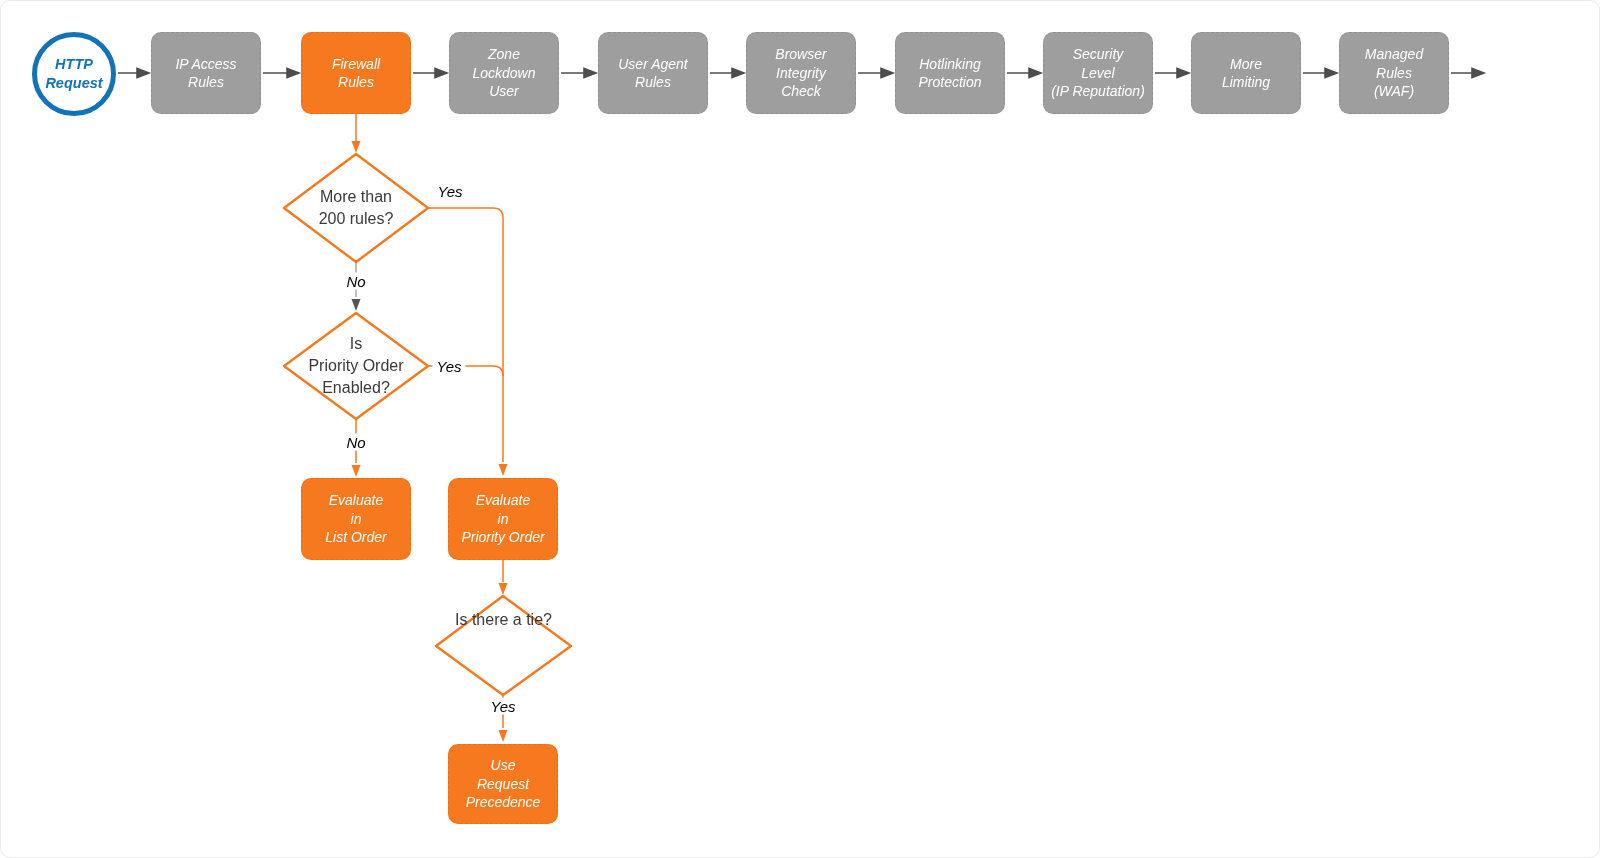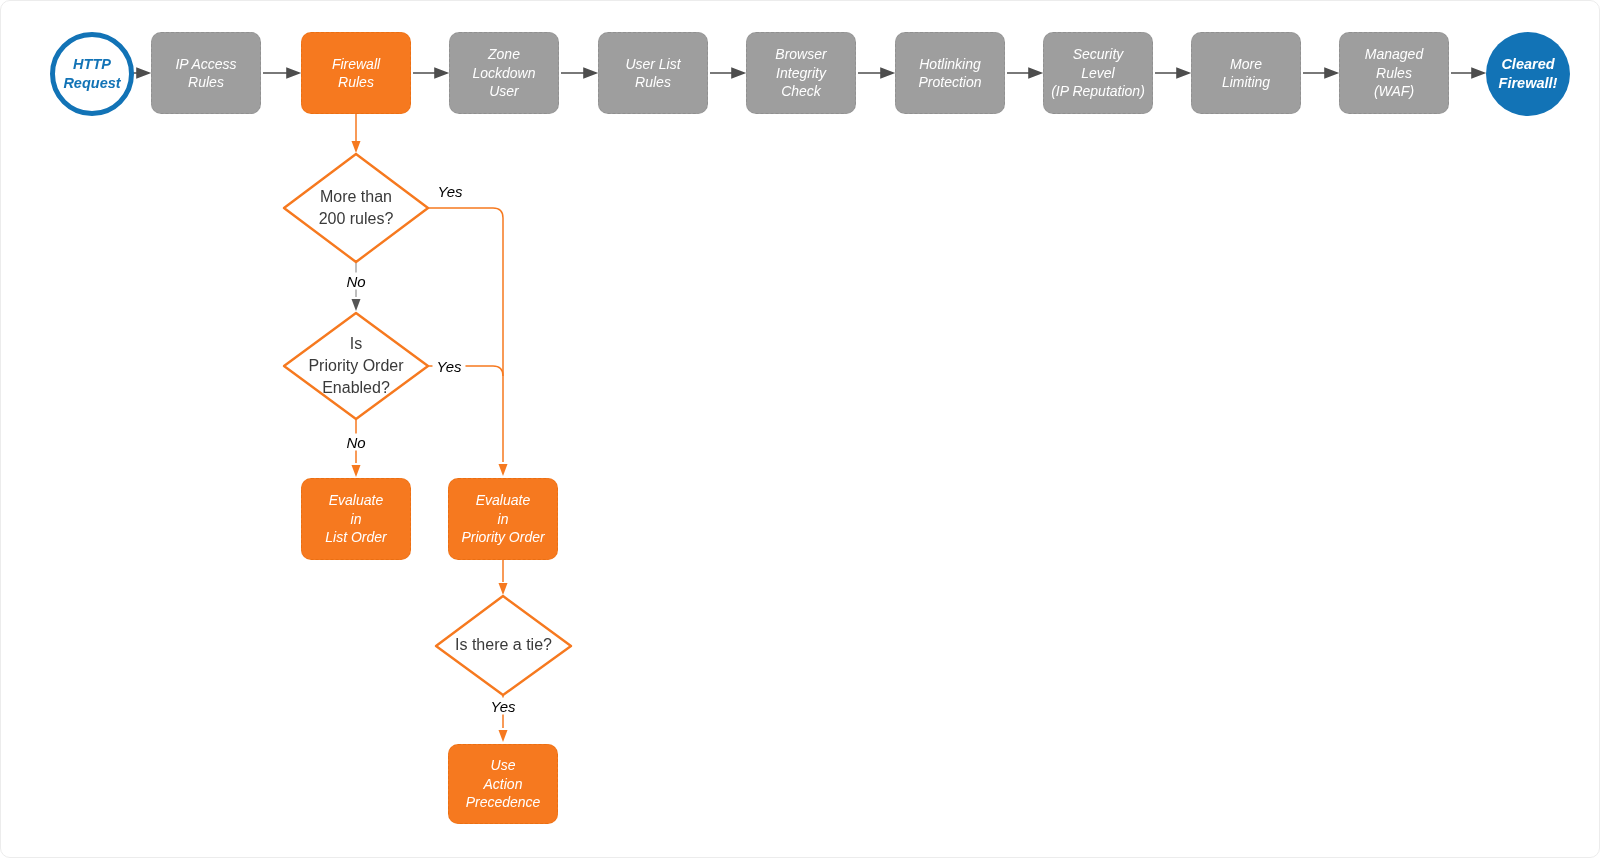--- a/index.html
+++ b/index.html
@@ -84,63 +84,61 @@
       <polygon points="502,741 497.5,729 506.5,729"></polygon>
     </g>
 
     <g fill="#ffffff" stroke="#F6791F" stroke-width="2.4" stroke-linejoin="round">
       <polygon points="355,153 427,207 355,261 283,207"></polygon>
       <polygon points="355,312 427,365 355,418 283,365"></polygon>
       <polygon points="502,595 570,645 502,694 435,645"></polygon>
     </g>
   </svg>
 
-  <div class="node circle start-circle" style="left:49px;">HTTP
+  <div class="node circle start-circle" style="left:31px;">HTTP
 Request</div>
-  <div class="node circle end-circle" style="left:1485px;">Cleared
-Firewall!</div>
 
   <div class="node pbox" style="left:150px;">IP Access
 Rules</div>
   <div class="node pbox obox" style="left:300px; top:31px; width:110px; height:82px;">Firewall
 Rules</div>
   <div class="node pbox" style="left:448px;">Zone
 Lockdown
 User</div>
-  <div class="node pbox" style="left:597px;">User List
+  <div class="node pbox" style="left:597px;">User Agent
 Rules</div>
   <div class="node pbox" style="left:745px;">Browser
 Integrity
 Check</div>
   <div class="node pbox" style="left:1042px;">Security
 Level
 (IP Reputation)</div>
   <div class="node pbox" style="left:894px;">Hotlinking
 Protection</div>
   <div class="node pbox" style="left:1190px;">More
 Limiting</div>
   <div class="node pbox" style="left:1338px;">Managed
 Rules
 (WAF)</div>
 
   <div class="node dtext" style="left:283px; top:153px; width:144px; height:108px;">More than
 200 rules?</div>
   <div class="node dtext" style="left:283px; top:312px; width:144px; height:106px;">Is
 Priority Order
 Enabled?</div>
-  <div class="node dtext" style="left:435px; top:595px; width:135px; height:99px;">Is there a tie?</div>
+  <div class="node dtext" style="left:435px; top:570px; width:135px; height:99px;">Is there a tie?</div>
 
   <div class="node obox" style="left:300px; top:477px; width:110px; height:82px;">Evaluate
 in
 List Order</div>
   <div class="node obox" style="left:447px; top:477px; width:110px; height:82px;">Evaluate
 in
 Priority Order</div>
   <div class="node obox" style="left:447px; top:743px; width:110px; height:80px;">Use
-Action
+Request
 Precedence</div>
 
   <div class="elabel" style="left:449px; top:190px;">Yes</div>
   <div class="elabel" style="left:355px; top:280px;">No</div>
   <div class="elabel" style="left:448px; top:365px;">Yes</div>
   <div class="elabel" style="left:355px; top:441px;">No</div>
   <div class="elabel" style="left:502px; top:705px;">Yes</div>
 
 </div>
 

